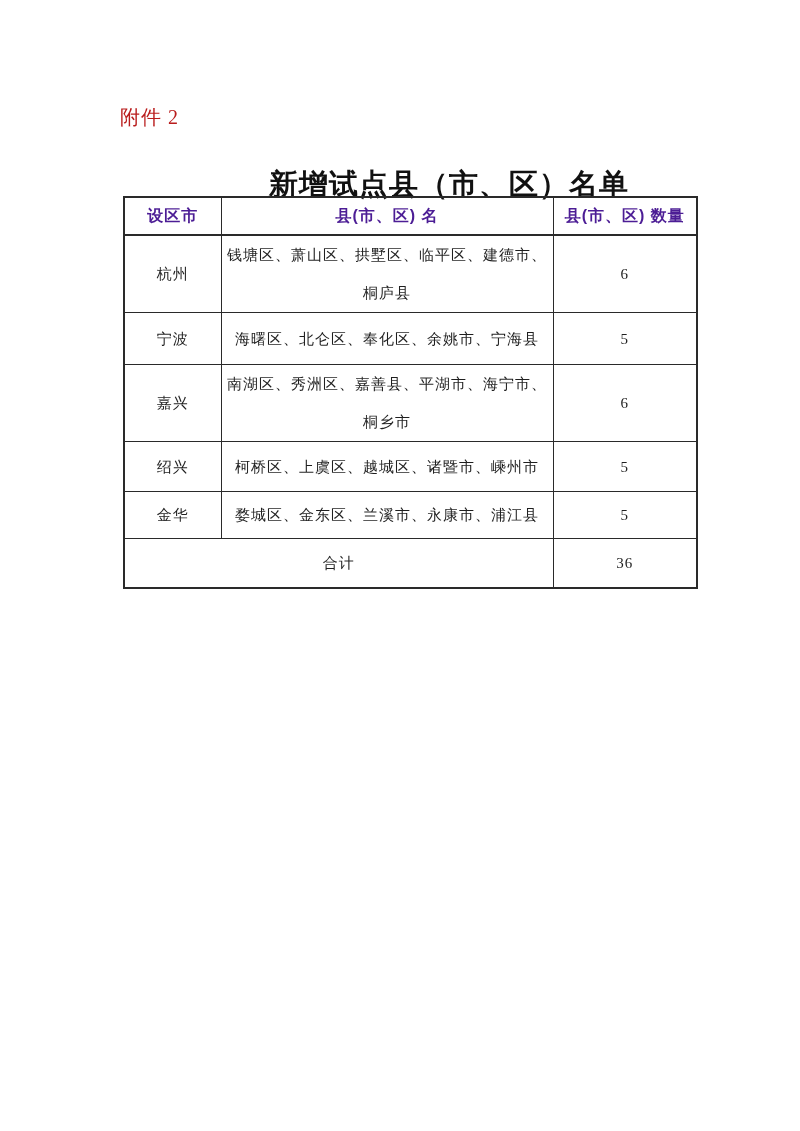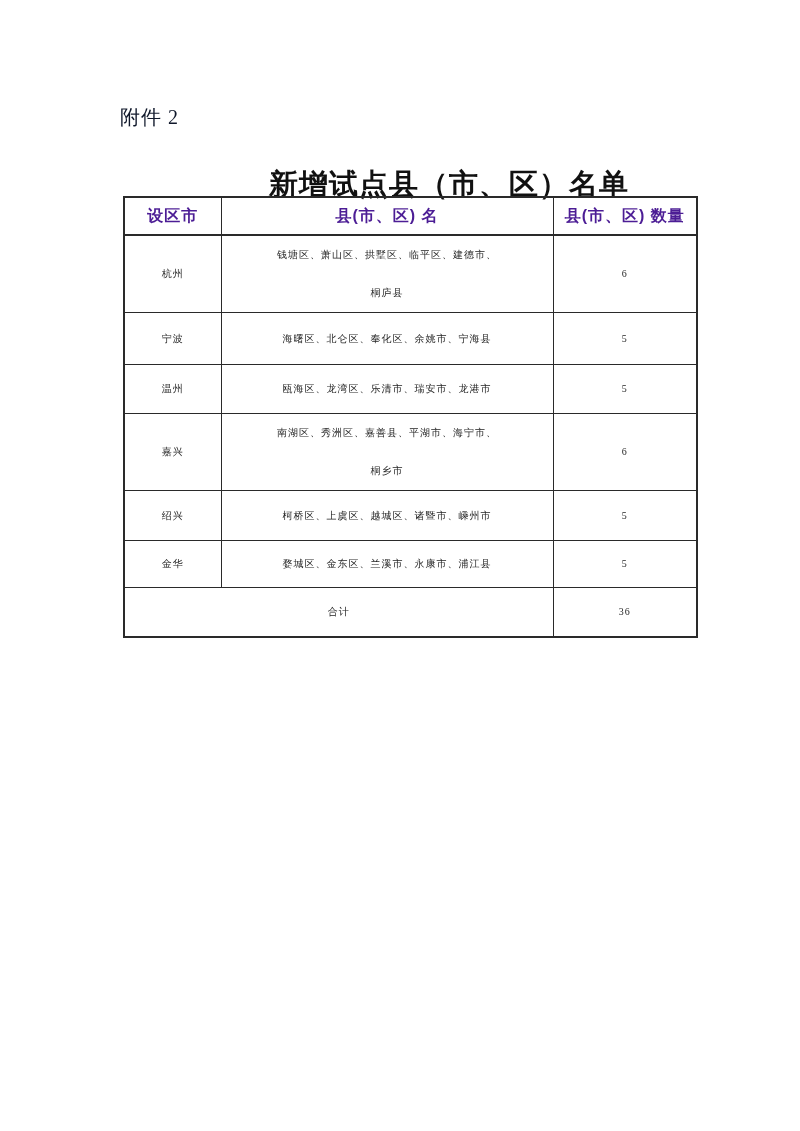--- a/index.html
+++ b/index.html
@@ -13,21 +13,21 @@
     position: relative;
     color: #1f1f1f;
     font-family: "Liberation Serif", "DejaVu Serif", serif;
   }
   .attachment-label {
     position: absolute;
     left: 120px;
     top: 104px;
     font-size: 20px;
     letter-spacing: 1px;
-    color: #0f172a;
+    color: #b91c1c;
   }
   .doc-title {
     position: absolute;
     left: 0;
     top: 161px;
     width: 800px;
     text-align: center;
     font-size: 29px;
     font-weight: bold;
     letter-spacing: 1px;
@@ -56,21 +56,21 @@
   table.pilot-table thead th {
     height: 36px;
     font-family: "Liberation Sans", "DejaVu Sans", sans-serif;
     font-weight: 700;
     font-size: 16px;
     letter-spacing: 1px;
     border-bottom: 2px solid #2a2a2a;
     color: #4c1d95;
   }
   table.pilot-table tbody td {
-    font-size: 10px;
+    font-size: 15px;
     letter-spacing: 1px;
     line-height: 38px;
     color: #1f1f1f;
   }
   td.counties-cell {
     white-space: pre-line;
   }
   td.city-cell {
     letter-spacing: 2px;
   }
@@ -112,25 +112,20 @@
       <td class="city-cell">杭州</td>
       <td class="counties-cell">钱塘区、萧山区、拱墅区、临平区、建德市、
 桐庐县</td>
       <td class="count-cell">6</td>
     </tr>
     <tr class="row-h52">
       <td class="city-cell">宁波</td>
       <td class="counties-cell">海曙区、北仑区、奉化区、余姚市、宁海县</td>
       <td class="count-cell">5</td>
     </tr>
-    <tr class="row-h49">
-      <td class="city-cell">温州</td>
-      <td class="counties-cell">瓯海区、龙湾区、乐清市、瑞安市、龙港市</td>
-      <td class="count-cell">5</td>
-    </tr>
     <tr class="row-h77">
       <td class="city-cell">嘉兴</td>
       <td class="counties-cell">南湖区、秀洲区、嘉善县、平湖市、海宁市、
 桐乡市</td>
       <td class="count-cell">6</td>
     </tr>
     <tr class="row-h50">
       <td class="city-cell">绍兴</td>
       <td class="counties-cell">柯桥区、上虞区、越城区、诸暨市、嵊州市</td>
       <td class="count-cell">5</td>

